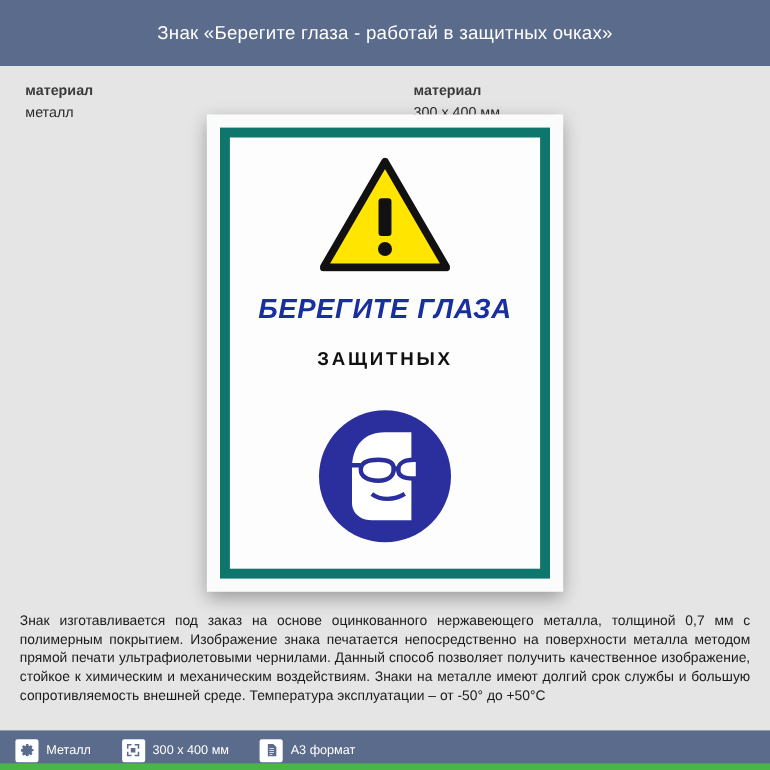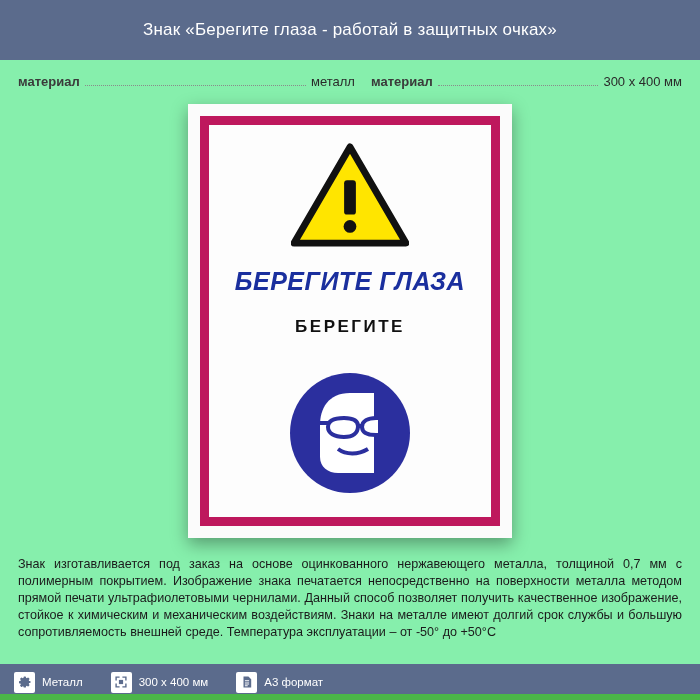--- a/index.html
+++ b/index.html
@@ -5,21 +5,21 @@
   * { box-sizing: border-box; }
   html, body {
     margin: 0; padding: 0;
     width: 700px; height: 700px;
     background: #ffffff;
     font-family: "Liberation Sans", sans-serif;
   }
   .page {
     position: relative;
     width: 700px; height: 700px;
-    background: #86efac;
+    background: #e5e5e5;
     overflow: hidden;
   }
 
   
   .header {
     position: absolute;
     top: 0; left: 0;
     width: 700px; height: 60px;
     background: #5b6b8c;
     display: flex;
@@ -56,21 +56,21 @@
     flex: 1 1 auto;
     border-bottom: 1px dotted #8a8a8a;
     margin: 0 5px 4px 5px;
     height: 1px;
   }
   .spec-value {
     white-space: nowrap;
     font-size: 13px;
     color: #2a2a2a;
   }
-  .spec-block { display: flex; align-items: baseline; }
+  .spec-block { display: flex; align-items: baseline; flex-direction: column; }
   .spec-block.first { flex: 1 1 52%; }
   .spec-block.second { flex: 1 1 48%; margin-left: 16px; }
 
   
   .sign-stage {
     position: absolute;
     top: 104px; left: 0;
     width: 700px; height: 440px;
   }
   .sign-card {
@@ -78,21 +78,21 @@
     left: 188px; top: 0px;
     width: 324px; height: 434px;
     background: #fbfbfb;
     box-shadow: 0 6px 16px rgba(0,0,0,0.35);
     padding: 12px;
   }
   .sign-inner {
     position: relative;
     width: 100%; height: 100%;
     background: #fdfdfd;
-    border: 9px solid #be185d;
+    border: 9px solid #0f766e;
   }
 
   
   .triangle-wrap {
     position: absolute;
     top: 18px; left: 50%;
     transform: translateX(-50%);
     width: 118px; height: 104px;
   }
   .sign-heading {
@@ -200,21 +200,21 @@
           <svg viewBox="0 0 120 106" width="118" height="104" aria-hidden="true">
             <polygon points="60,4 117,102 3,102" fill="#ffe500" stroke="#111111" stroke-width="7" stroke-linejoin="round"></polygon>
             <rect x="54" y="38" width="12" height="35" rx="3" fill="#111111"></rect>
             <circle cx="60" cy="85" r="6.5" fill="#111111"></circle>
           </svg>
         </div>
 
         <div class="sign-heading">БЕРЕГИТЕ ГЛАЗА</div>
 
         <div class="sign-sub">
-          <div>БЕРЕГИТЕ</div>
+          <div>ЗАЩИТНЫХ</div>
         </div>
 
         <div class="goggles-wrap">
           <svg viewBox="0 0 124 124" width="124" height="124" aria-hidden="true">
             <circle cx="62" cy="62" r="60" fill="#2b2f9e"></circle>
             <path d="M62 22 C40 22 32 38 32 54 L32 86 C32 96 40 102 50 102 L86 102 L86 22 Z" fill="#ffffff"></path>
             <path d="M40 56 C40 50 46 47 56 47 C66 47 70 50 70 55 C70 62 65 66 56 66 C46 66 40 62 40 56 Z" fill="#ffffff" stroke="#2b2f9e" stroke-width="4"></path>
             <path d="M74 56 C74 50 80 47 88 47 L92 47 L92 64 L88 64 C80 64 74 62 74 56 Z" fill="#ffffff" stroke="#2b2f9e" stroke-width="4"></path>
             <rect x="68" y="53" width="8" height="4" fill="#2b2f9e"></rect>
             <path d="M32 52 L40 52" stroke="#2b2f9e" stroke-width="4"></path>

